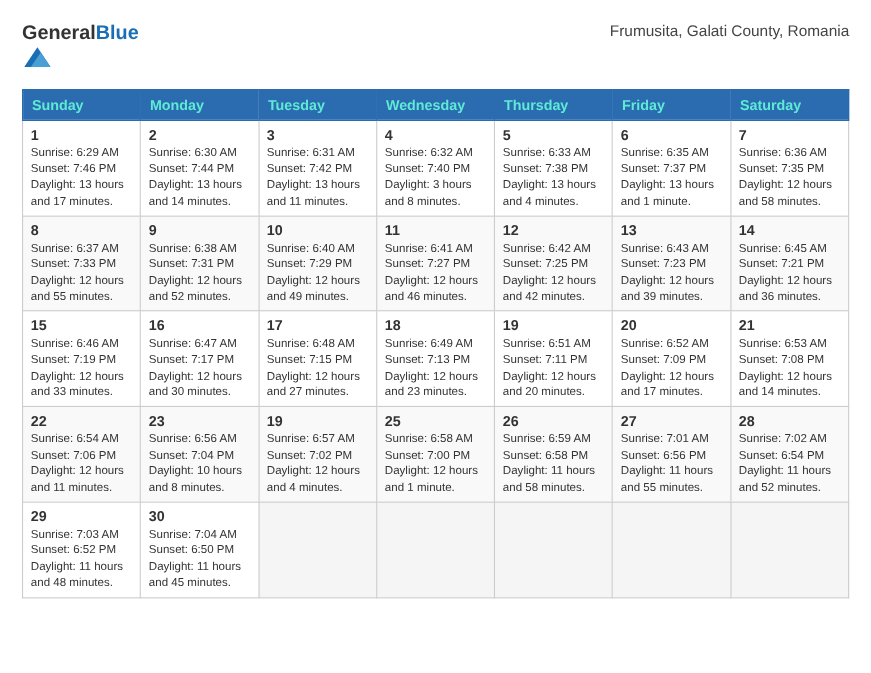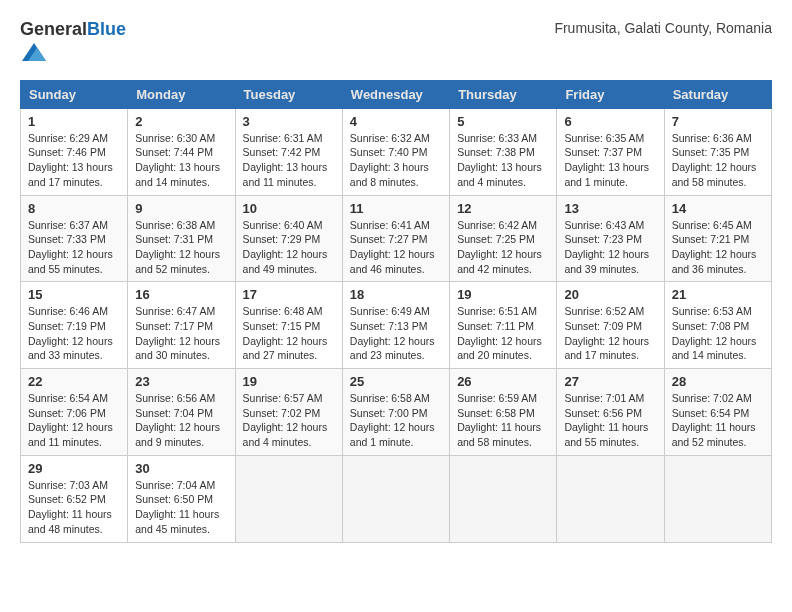--- a/index.html
+++ b/index.html
@@ -46,21 +46,21 @@
       font-size: 14px;
       color: #444;
     }
     .calendar-table {
       width: 100%;
       border-collapse: collapse;
       table-layout: fixed;
     }
     .calendar-table th {
       background-color: #2b6cb0;
-      color: #e5e5e5;
+      color: #5eead4;
       text-align: left;
       padding: 6px 8px;
       font-size: 13px;
       font-weight: bold;
       border: 1px solid #2b6cb0;
     }
     .calendar-table td {
       vertical-align: top;
       padding: 5px 7px;
       border: 1px solid #ccc;
@@ -301,21 +301,21 @@
           <span>Sunrise: 6:54 AM</span><br>
           <span>Sunset: 7:06 PM</span><br>
           <span>Daylight: 12 hours and 11 minutes.</span>
         </div>
       </td>
           <td>
         <span class="day-number">23</span>
         <div class="cell-text">
           <span>Sunrise: 6:56 AM</span><br>
           <span>Sunset: 7:04 PM</span><br>
-          <span>Daylight: 12 hours and 9 minutes.</span>
+          <span>Daylight: 10 hours and 8 minutes.</span>
         </div>
       </td>
           <td>
         <span class="day-number">19</span>
         <div class="cell-text">
           <span>Sunrise: 6:57 AM</span><br>
           <span>Sunset: 7:02 PM</span><br>
           <span>Daylight: 12 hours and 4 minutes.</span>
         </div>
       </td>

